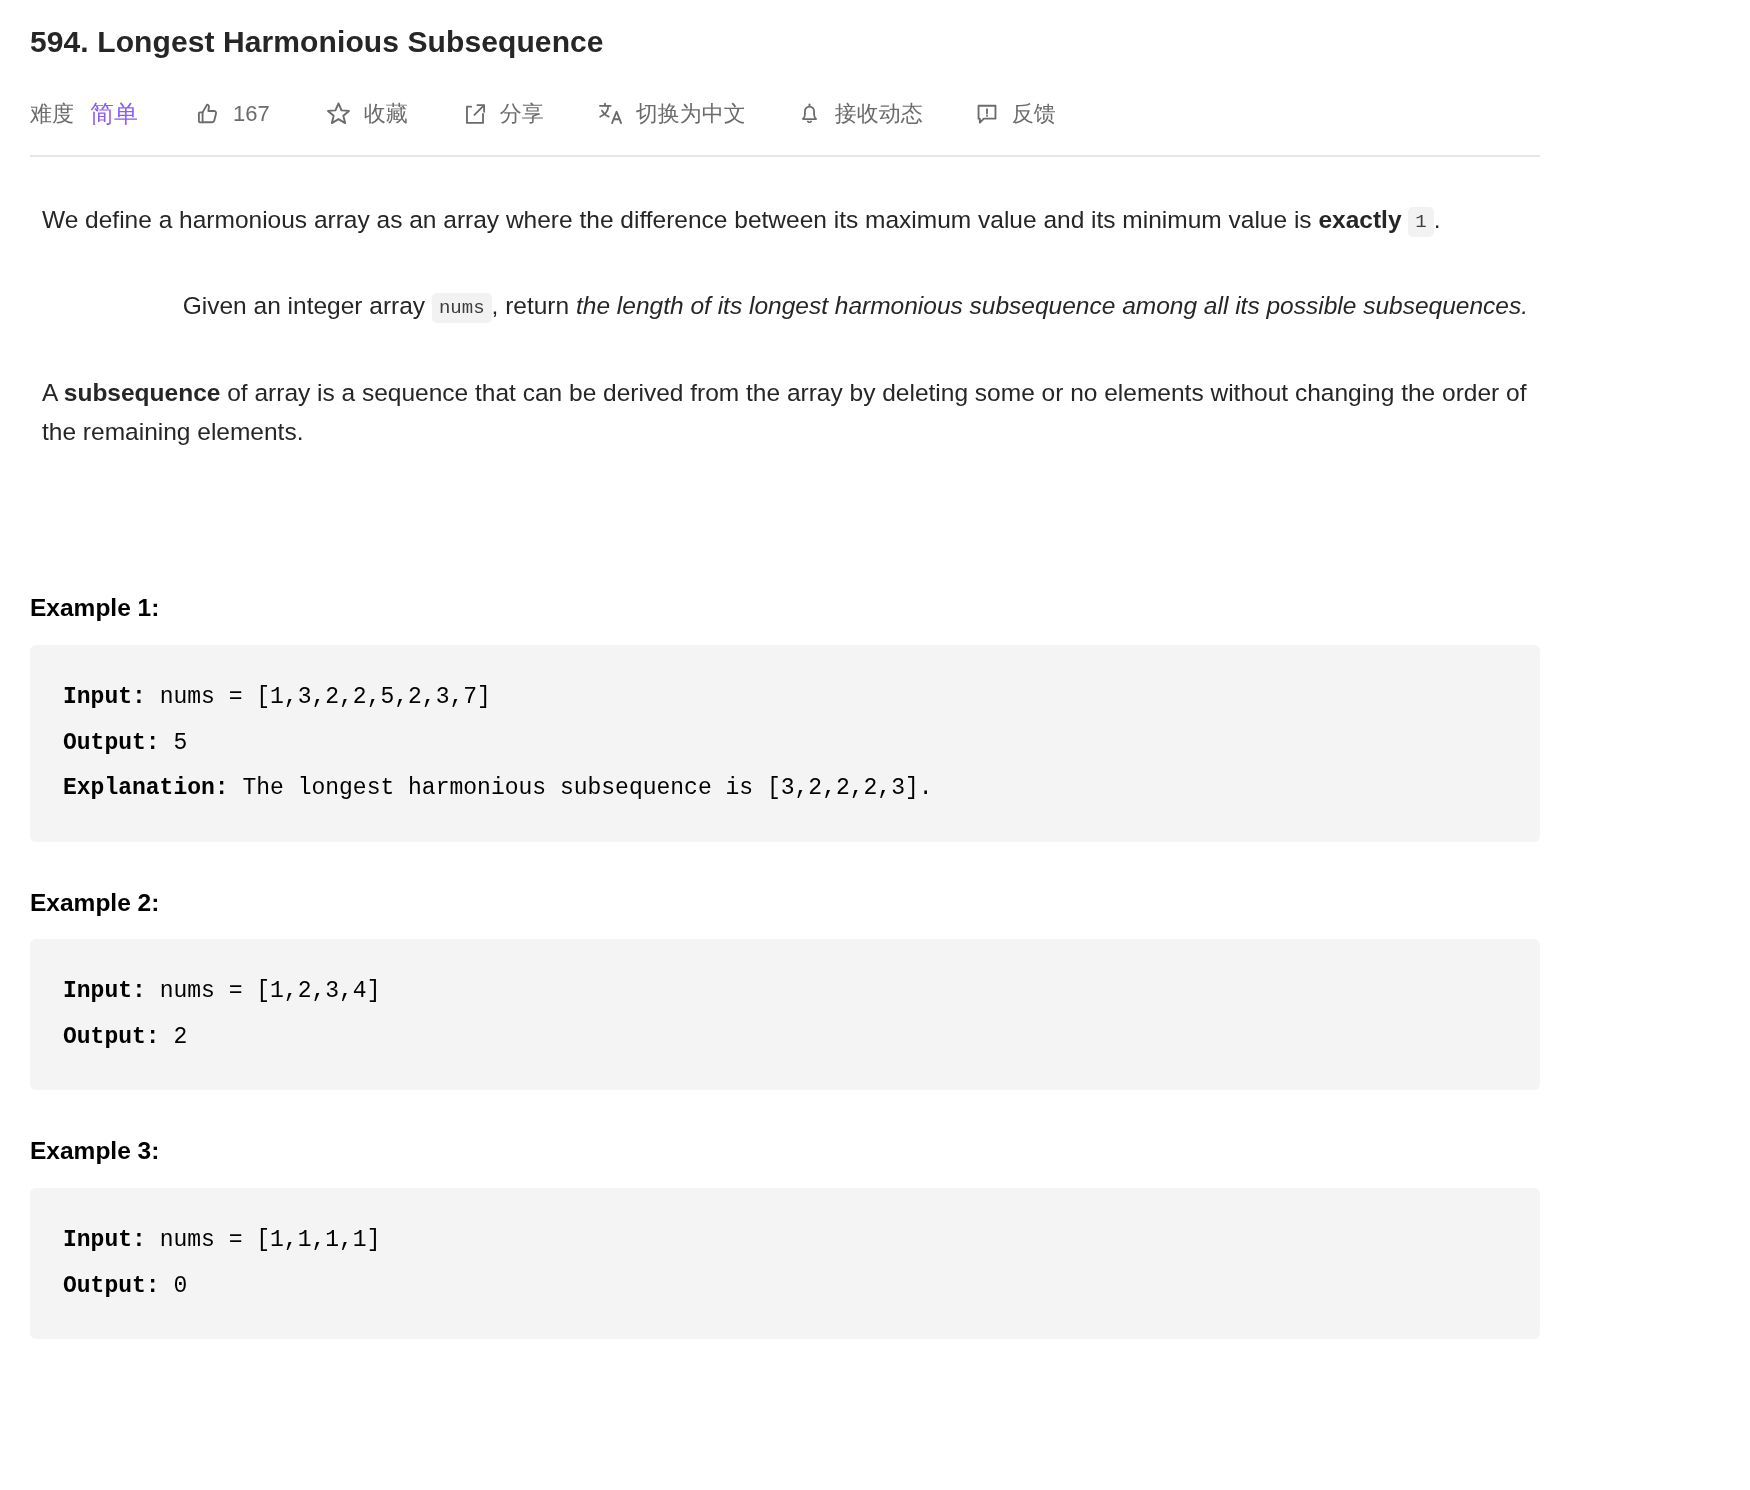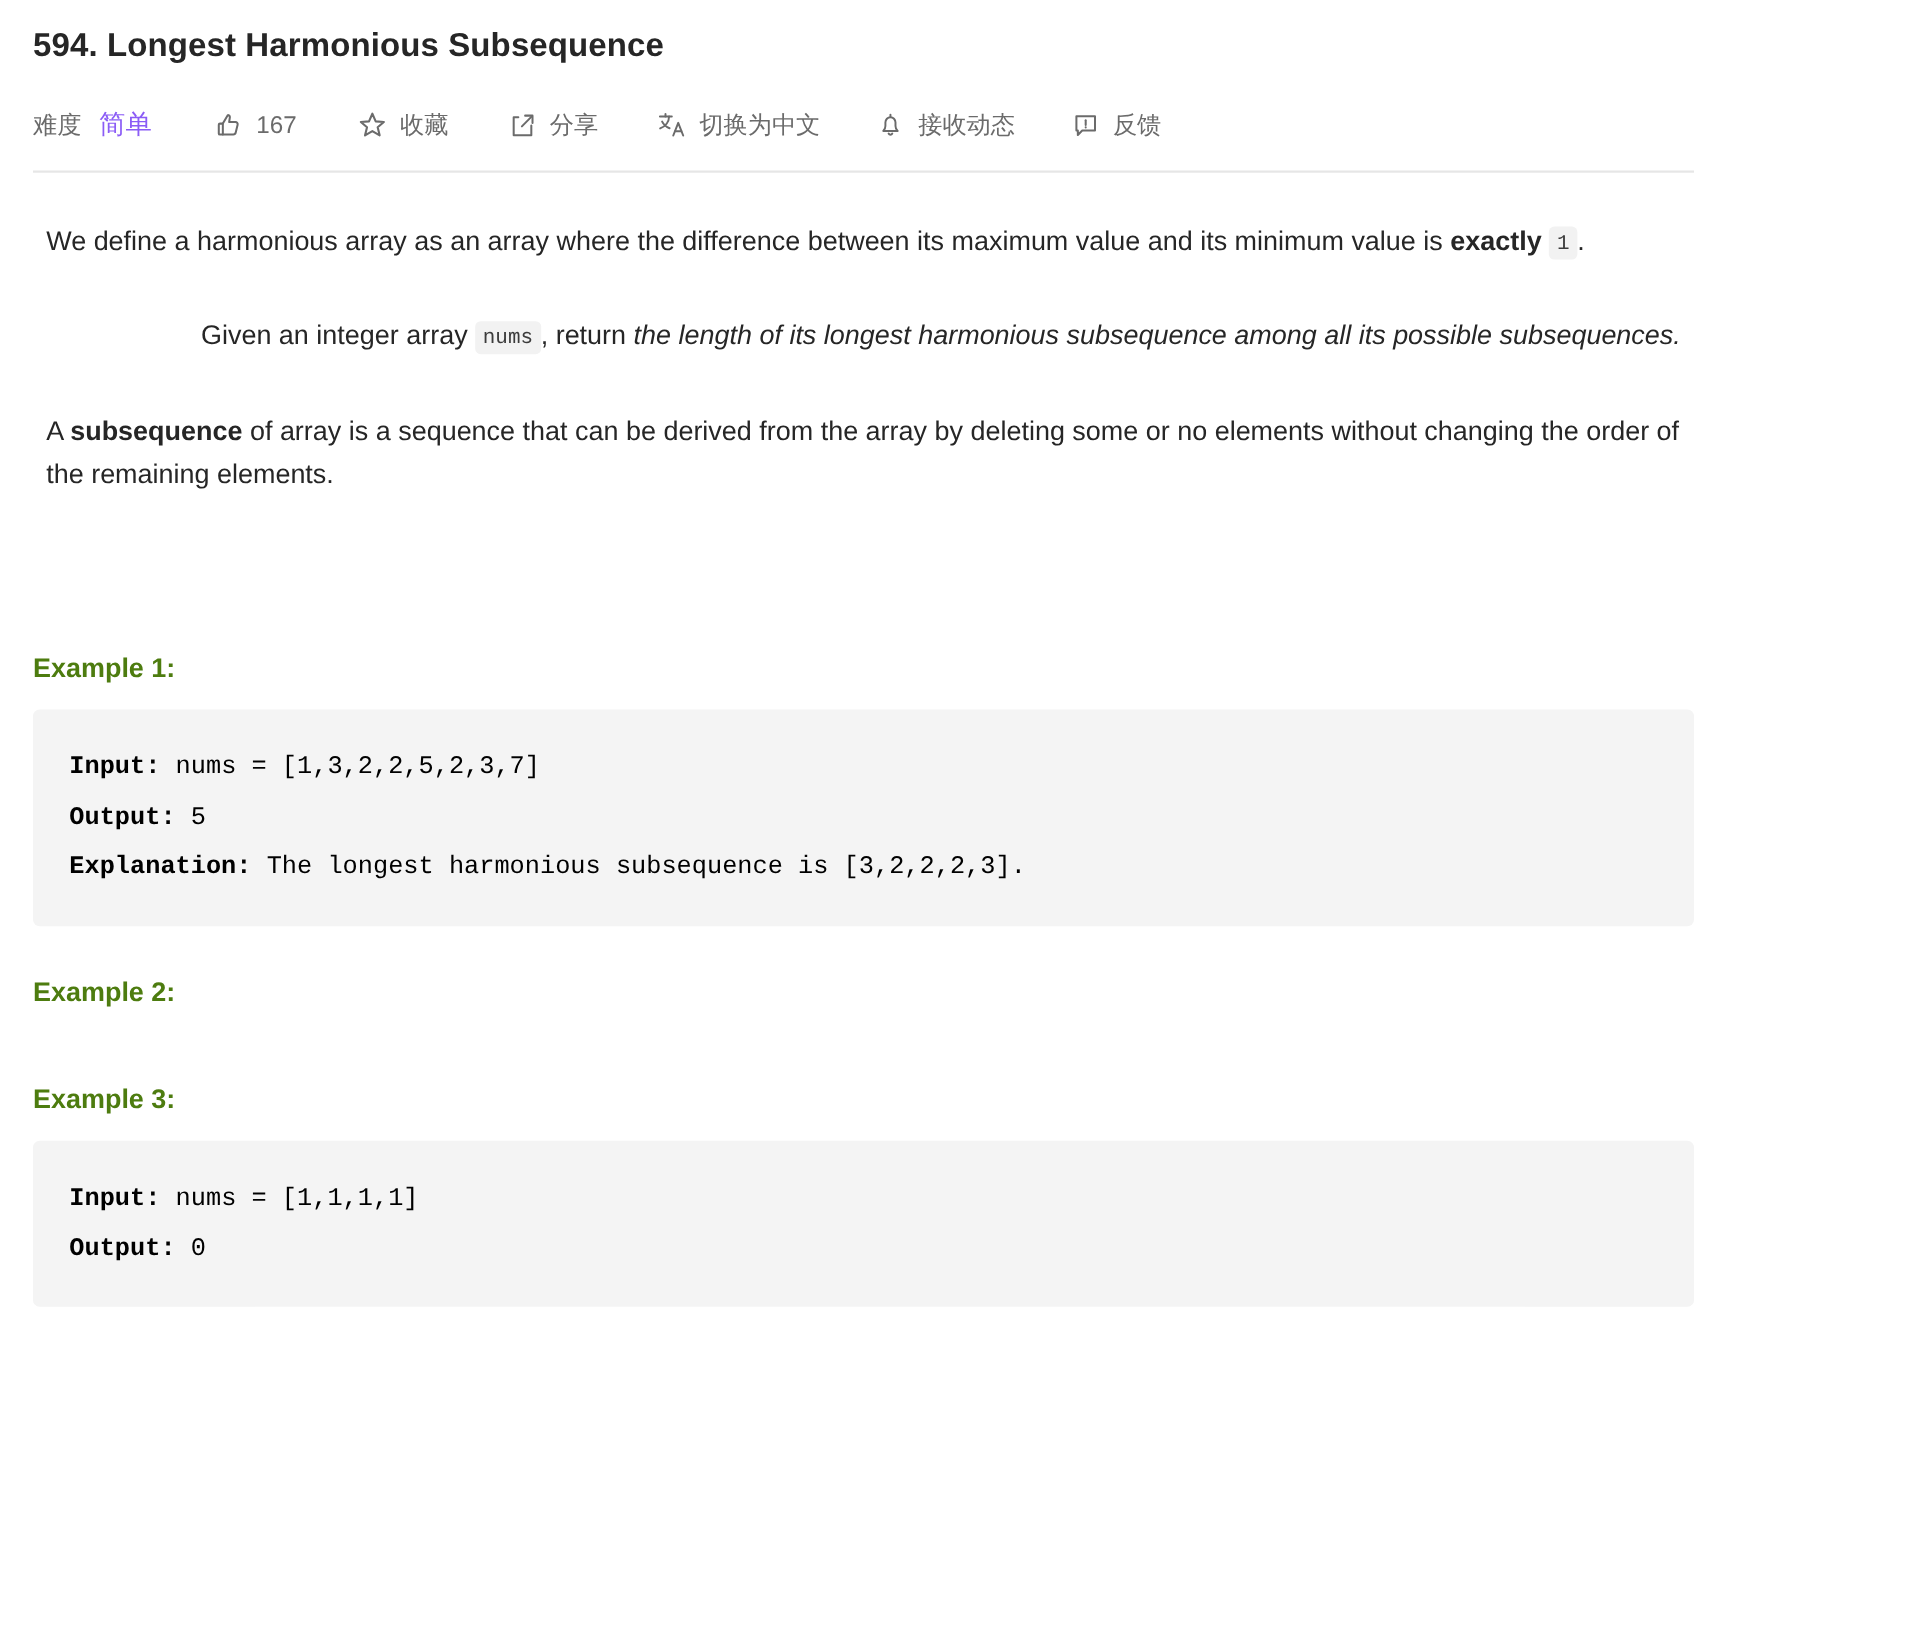--- a/index.html
+++ b/index.html
@@ -97,21 +97,21 @@
     color: #3c3c3c;
     font-size: 19px;
     padding: 4px 7px;
     border-radius: 5px;
     vertical-align: 1px;
   }
 
   .example-heading {
     font-size: 24.5px;
     font-weight: 700;
-    color: #4d7c0f;
+    color: #000000;
     margin: 0;
     padding-top: 42px;
     padding-bottom: 17px;
   }
   .example-heading.first { padding-top: 118px; }
 
   pre.example-block {
     margin: 0;
     background: #f4f4f4;
     border-radius: 6px;
@@ -229,18 +229,19 @@
     <p class="para-1"><span>We define a harmonious array as an array where the difference between its maximum value and its minimum value is </span><strong>exactly</strong>&nbsp;<code class="inline">1</code><span>.</span></p>
 
     <p class="para-2"><span>Given an integer array </span><code class="inline">nums</code><span>, return </span><em>the length of its longest harmonious subsequence among all its possible subsequences.</em></p>
 
     <p class="para-3"><span>A </span><strong>subsequence</strong><span> of array is a sequence that can be derived from the array by deleting some or no elements without changing the order of the remaining elements.</span></p>
 
     <h3 class="example-heading first">Example 1:</h3>
     <pre class="example-block"><span class="block-line"><span class="lbl">Input:</span><span> nums = [1,3,2,2,5,2,3,7]</span></span><span class="block-line"><span class="lbl">Output:</span><span> 5</span></span><span class="block-line"><span class="lbl">Explanation:</span><span> The longest harmonious subsequence is [3,2,2,2,3].</span></span></pre>
 
     <h3 class="example-heading">Example 2:</h3>
+    <pre class="example-block"><span class="block-line"><span class="lbl">Input:</span><span> nums = [1,2,3,4]</span></span><span class="block-line"><span class="lbl">Output:</span><span> 2</span></span></pre>
 
     <h3 class="example-heading">Example 3:</h3>
     <pre class="example-block"><span class="block-line"><span class="lbl">Input:</span><span> nums = [1,1,1,1]</span></span><span class="block-line"><span class="lbl">Output:</span><span> 0</span></span></pre>
 
   </div>
 </div>
 
 </body></html>

